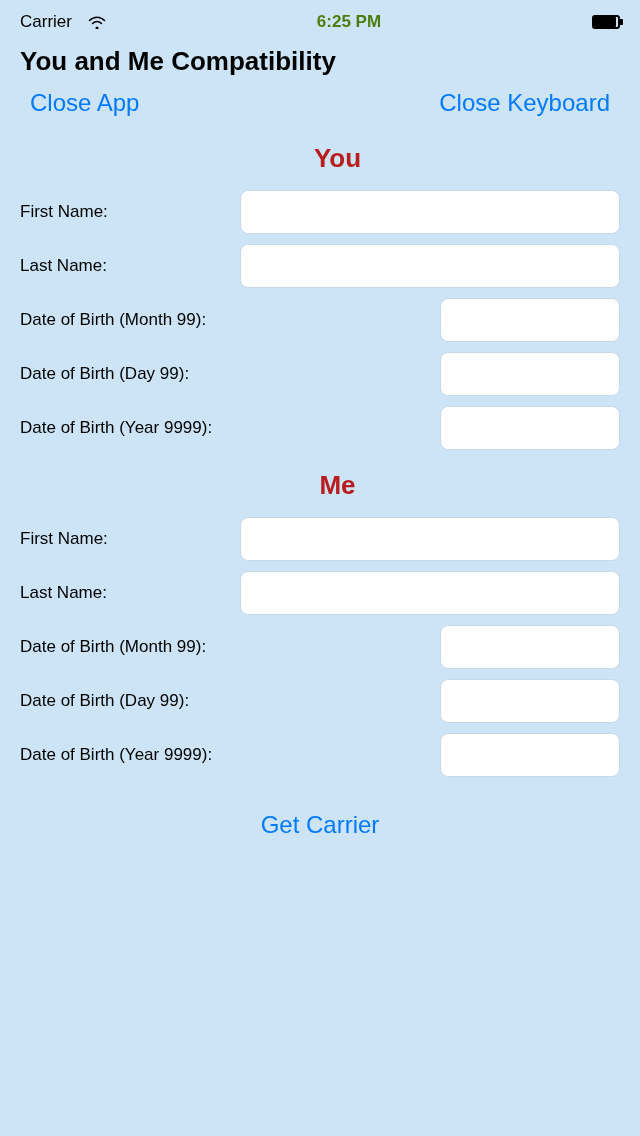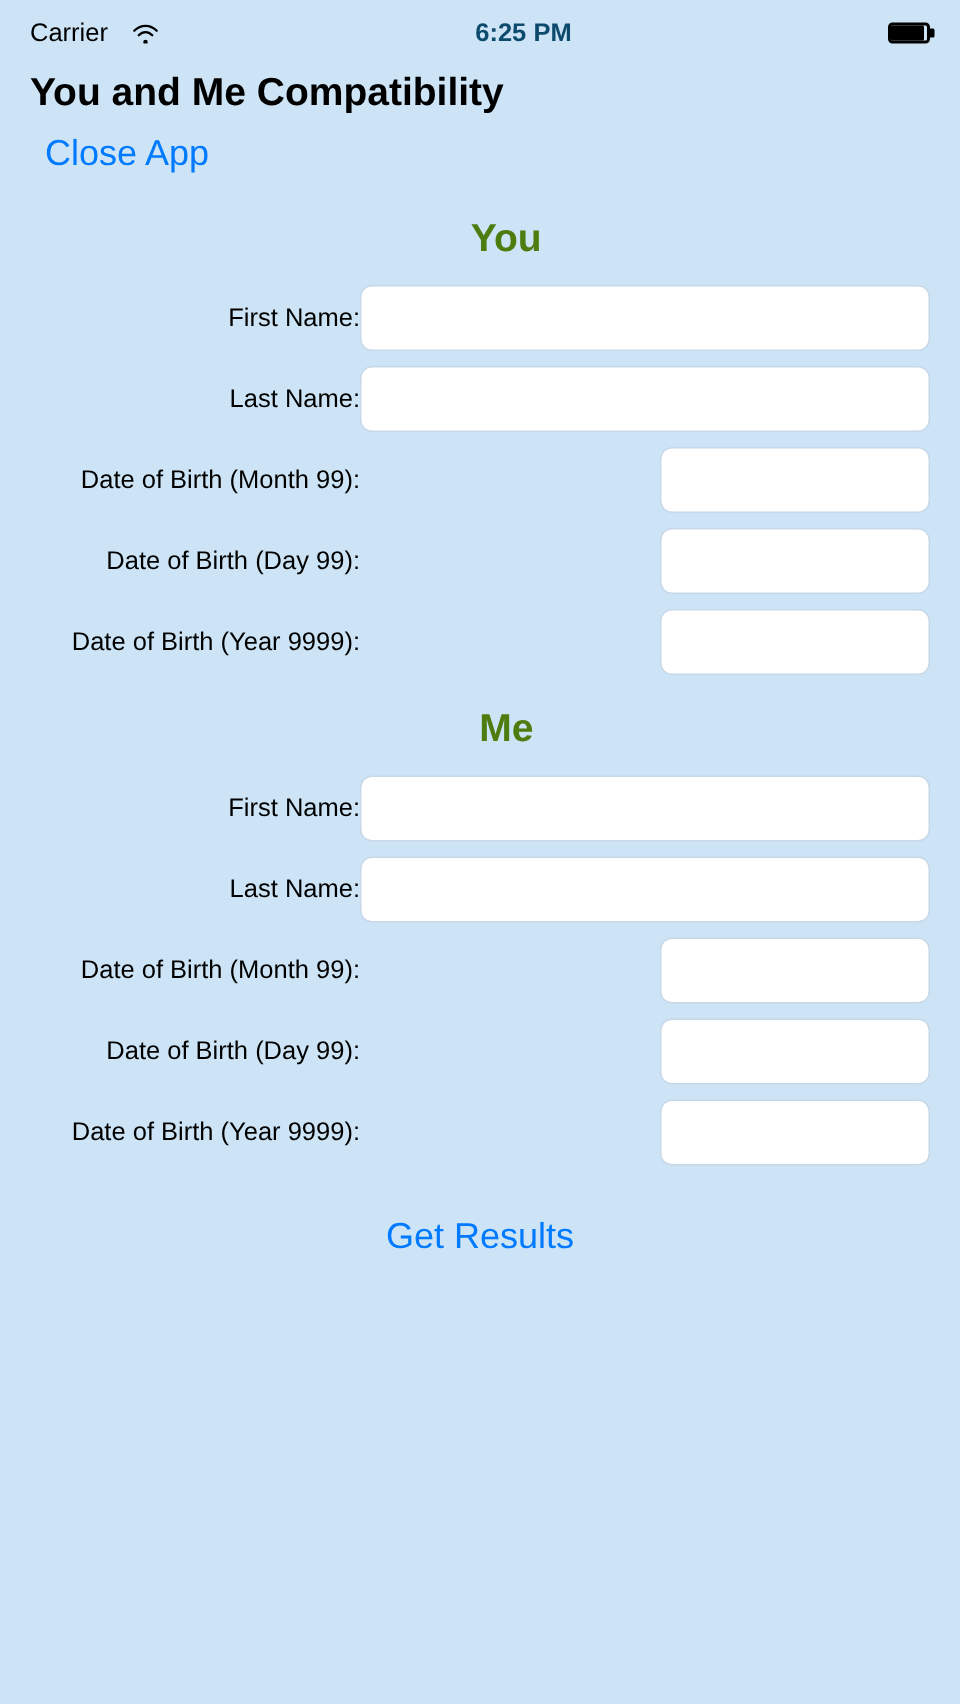--- a/index.html
+++ b/index.html
@@ -32,21 +32,21 @@
       font-weight: 500;
       color: #000;
       display: flex;
       align-items: center;
       gap: 16px;
     }
 
     .status-time {
       font-size: 17px;
       font-weight: 600;
-      color: #0c4a6e;
+      color: #4d7c0f;
     }
 
     .battery-icon {
       width: 28px;
       height: 14px;
       border: 2px solid #000;
       border-radius: 3px;
       position: relative;
       display: inline-flex;
       align-items: center;
@@ -94,42 +94,41 @@
       border: none;
       cursor: pointer;
       font-family: inherit;
     }
 
     
     .section-header {
       text-align: center;
       font-size: 26px;
       font-weight: bold;
-      color: #4d7c0f;
+      color: #b91c1c;
       padding: 10px 0 16px 0;
       margin-left: 35px;
     }
 
     
     .form-section {
       padding: 0 20px;
     }
 
     .form-row {
       display: flex;
       align-items: center;
       margin-bottom: 10px;
     }
 
     .form-label {
       font-size: 17px;
       color: #000;
       min-width: 220px;
       flex-shrink: 0;
-      text-align: right;
     }
 
     .form-input {
       flex: 1;
       height: 44px;
       background: #fff;
       border: 1px solid #c8d8e8;
       border-radius: 8px;
       padding: 0 10px;
       font-size: 16px;
@@ -175,20 +174,21 @@
   <div class="status-time">6:25 PM</div>
   <div class="battery-icon">
     <div class="battery-fill"></div>
   </div>
 </div>
 
 <div class="app-title">You and Me Compatibility</div>
 
 <div class="top-buttons">
   <button class="top-btn">Close App</button>
+  <button class="top-btn">Close Keyboard</button>
 </div>
 
 <div class="section-header">You</div>
 
 <div class="form-section">
 
   <div class="form-row">
     <label class="form-label">First Name:</label>
     <input class="form-input" type="text" style="">
   </div>
@@ -238,14 +238,14 @@
     <input class="form-input form-input-short" type="text" style="">
   </div>
 
   <div class="form-row">
     <label class="form-label">Date of Birth (Year 9999):</label>
     <input class="form-input form-input-short" type="text" style="">
   </div>
 </div>
 
 <div class="get-results-section">
-  <button class="get-results-btn">Get Results</button>
+  <button class="get-results-btn">Get Carrier</button>
 </div>
 
 </body></html>

